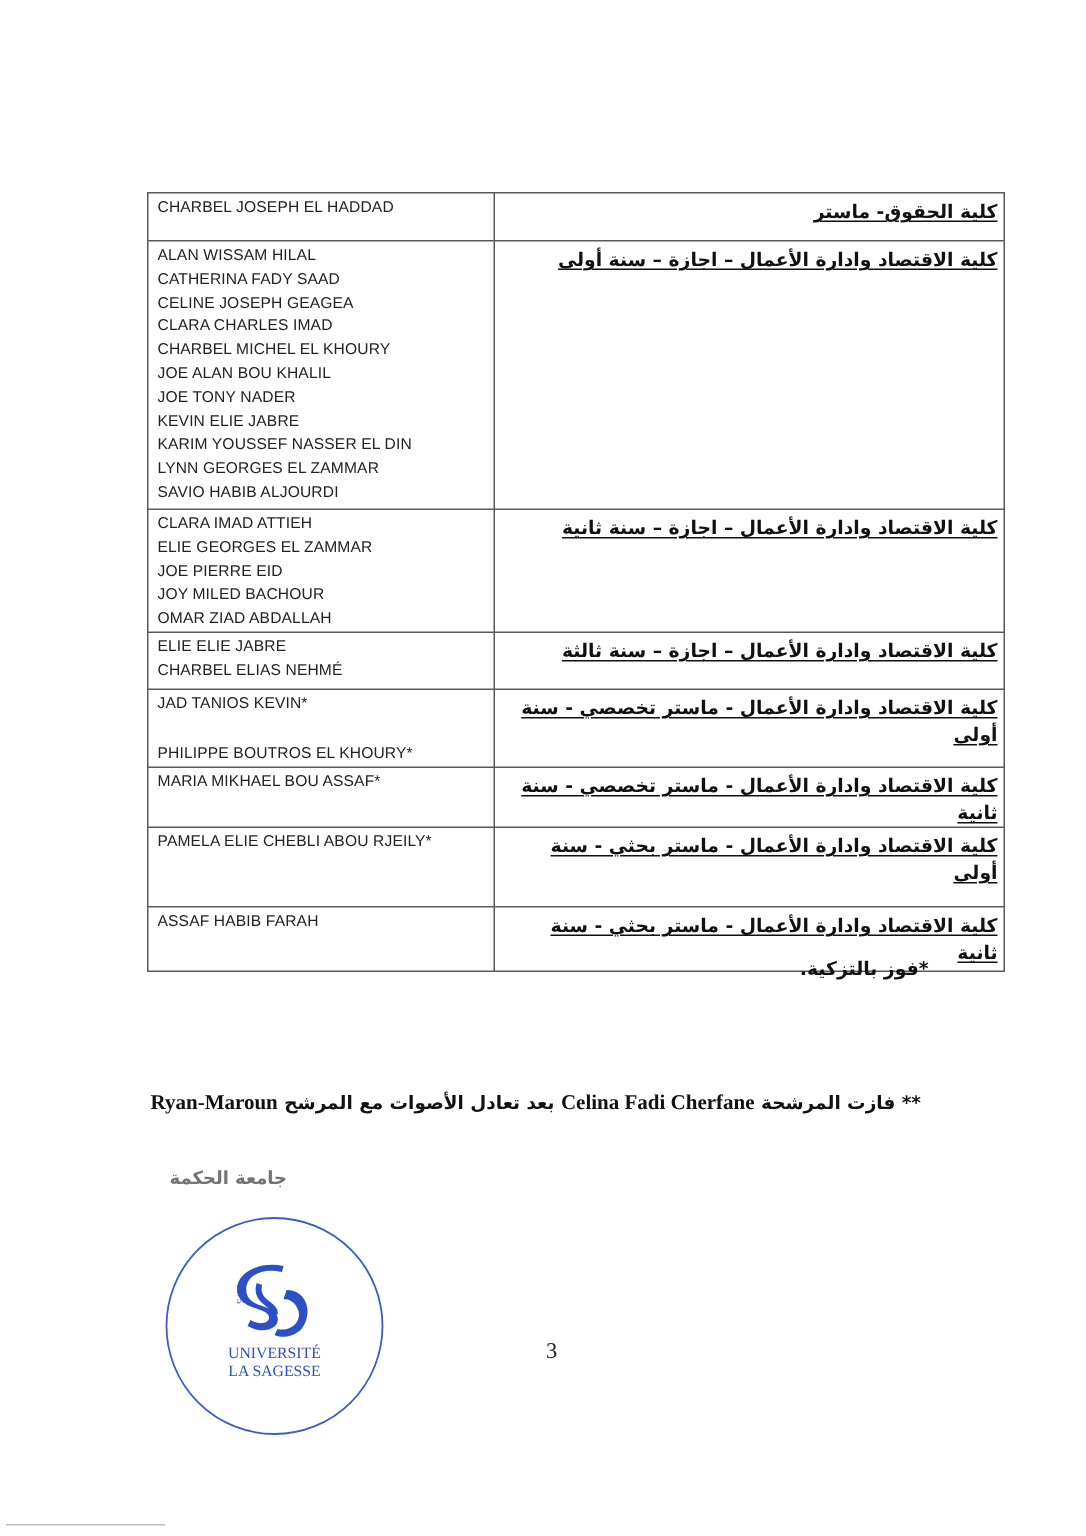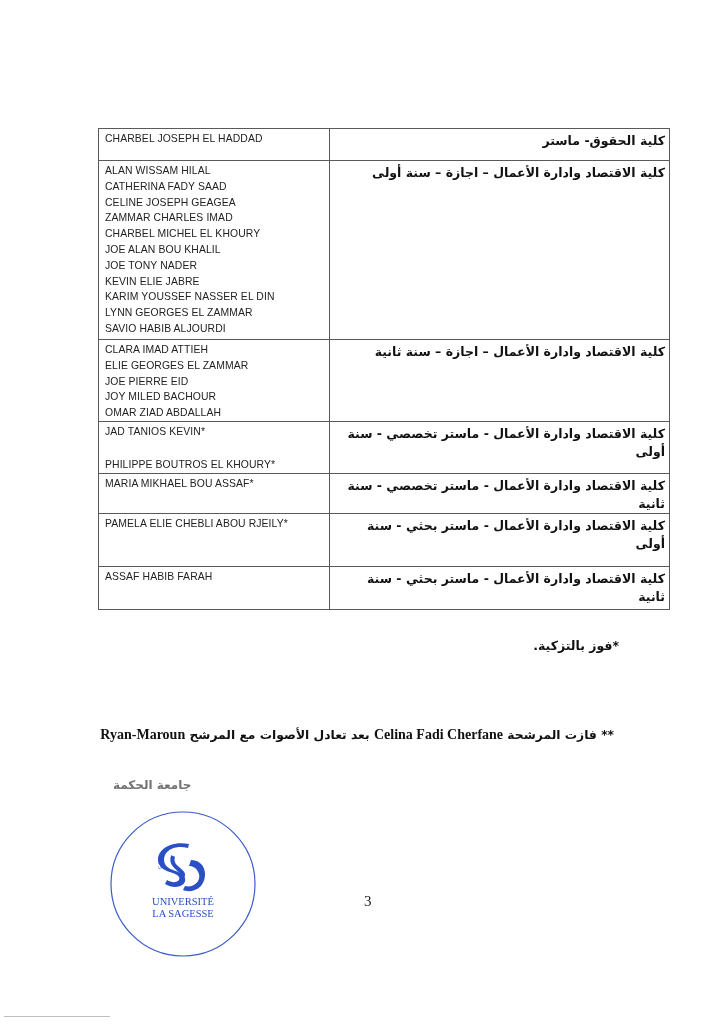--- a/index.html
+++ b/index.html
@@ -13,21 +13,21 @@
       border-collapse: collapse; table-layout: fixed;
     }
     table.results td {
       border: 1.3px solid #5a5a5a; vertical-align: top; padding: 0;
     }
     td.faculty {
       width: 329px; direction: rtl; text-align: right;
       font-family: "DejaVu Sans", sans-serif; font-weight: bold; font-size: 12.5px;
       padding: 3px 4px 0 6px !important; line-height: 18px;
     }
-    td.faculty span { text-decoration-thickness: 1px; text-underline-offset: 2px; }
+    td.faculty span { text-decoration: underline; text-decoration-thickness: 1px; text-underline-offset: 2px; }
     td.names {
       width: 224px; font-family: "Liberation Sans", sans-serif; font-size: 10.4px;
       padding: 2px 0 0 6px !important; color: #222; letter-spacing: 0.1px;
     }
     td.names div { line-height: 15.8px; height: 15.8px; white-space: nowrap; }
     td.names div.gap { height: 15.8px; }
     .note1 {
       position: absolute; right: 105px; top: 638px; direction: rtl;
       font-family: "DejaVu Sans", sans-serif; font-size: 12.5px; font-weight: bold; color: #111;
     }
@@ -60,40 +60,47 @@
           <td class="names">
             <div>CHARBEL JOSEPH EL HADDAD</div>
           </td>
           <td class="faculty"><span>كلية الحقوق- ماستر</span></td>
         </tr>
         <tr style="height: 179px;">
           <td class="names">
             <div>ALAN WISSAM HILAL</div>
             <div>CATHERINA FADY SAAD</div>
             <div>CELINE JOSEPH GEAGEA</div>
-            <div>ZAMMAR CHARLES IMAD</div>
+            <div>CLARA CHARLES IMAD</div>
             <div>CHARBEL MICHEL EL KHOURY</div>
             <div>JOE ALAN BOU KHALIL</div>
             <div>JOE TONY NADER</div>
             <div>KEVIN ELIE JABRE</div>
             <div>KARIM YOUSSEF NASSER EL DIN</div>
             <div>LYNN GEORGES EL ZAMMAR</div>
             <div>SAVIO HABIB ALJOURDI</div>
           </td>
           <td class="faculty"><span>كلية الاقتصاد وادارة الأعمال – اجازة – سنة أولى</span></td>
         </tr>
         <tr style="height: 76px;">
           <td class="names">
             <div>CLARA IMAD ATTIEH</div>
             <div>ELIE GEORGES EL ZAMMAR</div>
             <div>JOE PIERRE EID</div>
             <div>JOY MILED BACHOUR</div>
             <div>OMAR ZIAD ABDALLAH</div>
           </td>
           <td class="faculty"><span>كلية الاقتصاد وادارة الأعمال – اجازة – سنة ثانية</span></td>
+        </tr>
+        <tr style="height: 38px;">
+          <td class="names">
+            <div>ELIE ELIE JABRE</div>
+            <div>CHARBEL ELIAS NEHMÉ</div>
+          </td>
+          <td class="faculty"><span>كلية الاقتصاد وادارة الأعمال – اجازة –  سنة ثالثة</span></td>
         </tr>
         <tr style="height: 52px;">
           <td class="names">
             <div>JAD TANIOS KEVIN*</div>
             <div class="gap"></div>
             <div style="margin-top: 1px;">PHILIPPE BOUTROS EL KHOURY*</div>
           </td>
           <td class="faculty"><span>كلية الاقتصاد وادارة الأعمال - ماستر تخصصي - سنة أولى</span></td>
         </tr>
         <tr style="height: 33px;">

